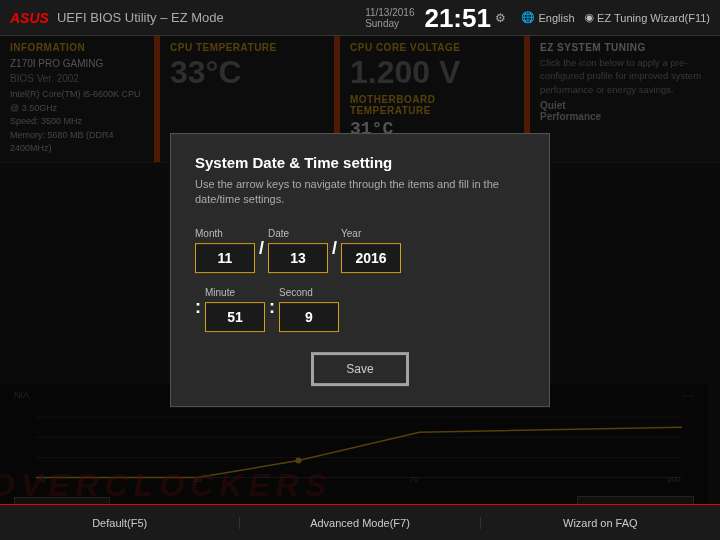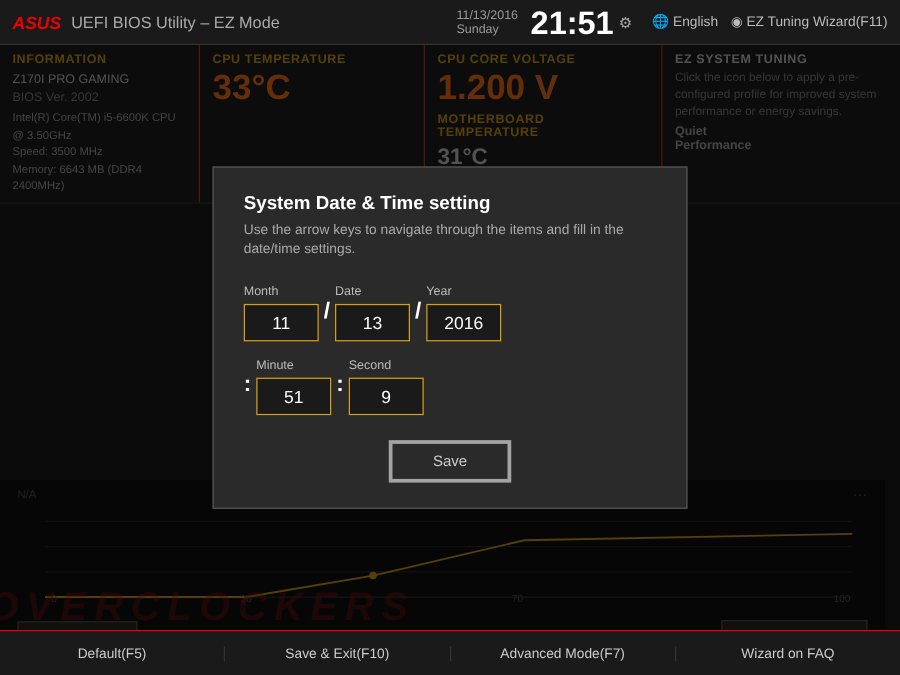--- a/index.html
+++ b/index.html
@@ -65,43 +65,44 @@
     
     .info-bar {
       background: #1e1e1e;
       display: grid;
       grid-template-columns: 160px 180px 1fr 1fr;
       min-height: 80px;
       border-bottom: 1px solid #333;
     }
     .info-col {
       padding: 6px 10px;
-      border-right: 1px solid #c2410c;
+      border-right: 6px solid #c2410c;
     }
     .info-col:last-child { border-right: none; }
     .info-label {
       color: #d4a017;
       font-size: 10px;
       font-weight: bold;
       margin-bottom: 3px;
       text-transform: uppercase;
       letter-spacing: 0.5px;
     }
     .info-label.white { color: #ccc; }
     .info-value-large {
-      color: #f97316;
-      font-size: 28px;
+      color: #737373;
+      font-size: 32px;
       font-weight: bold;
       line-height: 1;
     }
     .info-value-medium {
       color: #ccc;
       font-size: 18px;
       font-weight: bold;
       line-height: 1.2;
+      font-family: Liberation Mono, monospace;
     }
     .info-text-small {
       font-size: 10px;
       color: #999;
       line-height: 1.5;
     }
     .ez-tuning-text {
       font-size: 9.5px;
       color: #888;
       line-height: 1.4;
@@ -169,20 +170,21 @@
     }
     .field-input {
       background: #1a1a1a;
       border: 1px solid #d4a017;
       color: #fff;
       font-size: 14px;
       padding: 6px 8px;
       width: 60px;
       text-align: center;
       outline: none;
+      font-weight: bold;
     }
     .field-input.wide { width: 60px; }
     .separator {
       color: #fff;
       font-size: 18px;
       font-weight: bold;
       margin-bottom: 8px;
       align-self: flex-end;
       padding-bottom: 6px;
     }
@@ -320,21 +322,21 @@
 
 <div class="info-bar">
 
   <div class="info-col">
     <div class="info-label">Information</div>
     <div class="info-text-small">
       <div style="font-size:10px;color:#ccc;">Z170I PRO GAMING</div>
       <div style="font-size:10px;color:#888;">BIOS Ver. 2002</div>
       <div style="font-size:9px;color:#aaa;margin-top:2px;">Intel(R) Core(TM) i5-6600K CPU @ 3.50GHz</div>
       <div style="font-size:9px;color:#aaa;">Speed: 3500 MHz</div>
-      <div style="font-size:9px;color:#aaa;">Memory: 6643 MB (DDR4 2400MHz)</div>
+      <div style="font-size:9px;color:#aaa;">Memory: 5680 MB (DDR4 2400MHz)</div>
     </div>
   </div>
 
   <div class="info-col">
     <div class="info-label">CPU Temperature</div>
     <div class="info-value-large">33°C</div>
   </div>
 
   <div class="info-col">
     <div class="info-label">CPU Core Voltage</div>
@@ -428,21 +430,18 @@
   <div class="modal-buttons">
     <button class="btn-save">Save</button>
   </div>
 </div>
 
 <div class="footer-bar">
   <div class="footer-item">
     <span>Default(F5)</span>
   </div>
   <div class="footer-item">
-    <span>Save &amp; Exit(F10)</span>
-  </div>
-  <div class="footer-item">
     <span>Advanced Mode(F7)</span>
   </div>
   <div class="footer-item">
     <span>Wizard on FAQ</span>
   </div>
 </div>
 
 </body></html>

